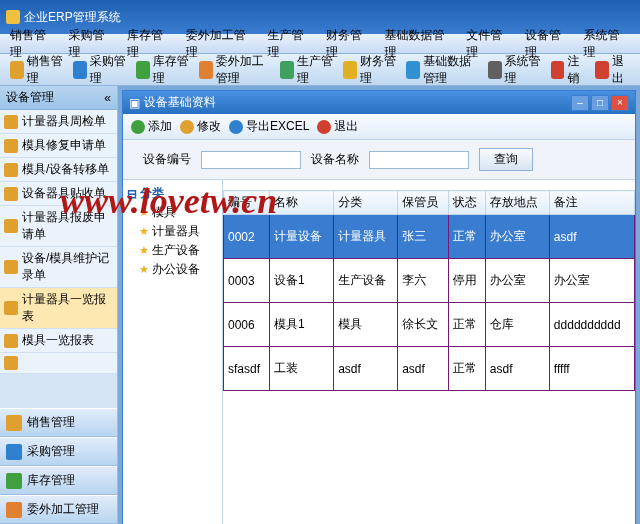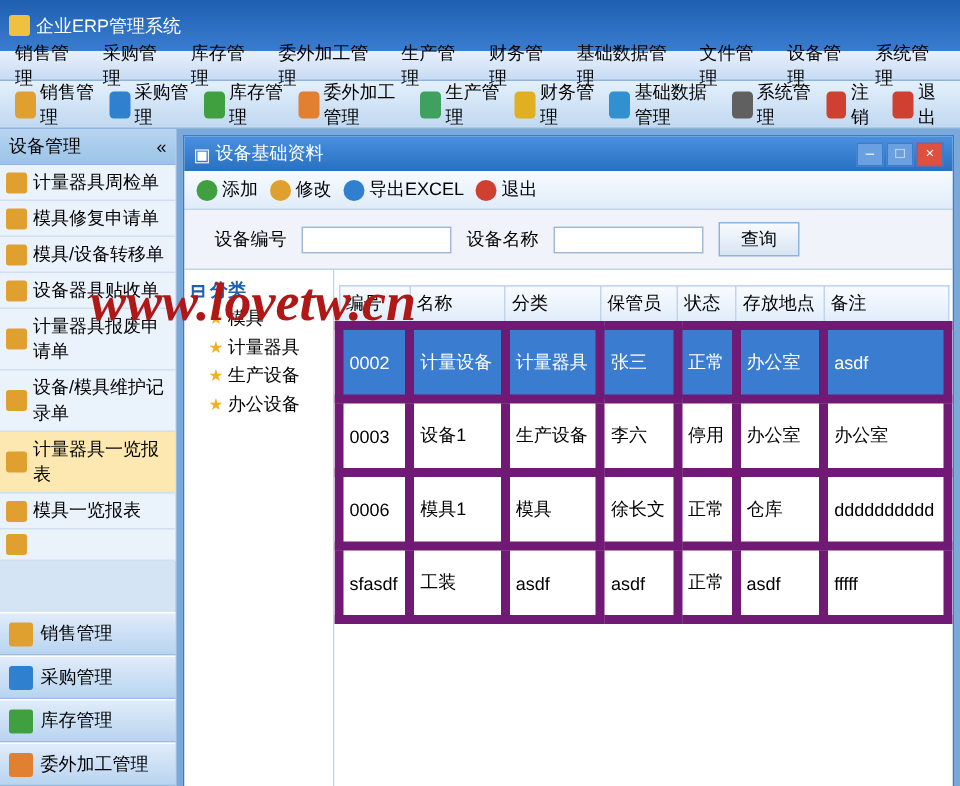--- a/index.html
+++ b/index.html
@@ -35,21 +35,21 @@
 .search-row button { padding: 2px 14px; background: linear-gradient(#f8fbff, #d8e4f0); border: 1px solid #8fb4dc; cursor: pointer; }
 .split { flex: 1; display: flex; }
 .tree-pane { width: 100px; background: #fff; border-right: 1px solid #c0d4ec; padding: 4px; }
 .tree-pane .tnode { display: flex; align-items: center; gap: 3px; padding: 1px 0; cursor: pointer; }
 .tree-pane .tnode.root { font-weight: bold; color: #2060b0; }
 .tree-pane .tnode .star { color: #f0b020; font-size: 11px; }
 .tree-pane .children { padding-left: 12px; }
 .grid-pane { flex: 1; background: #fff; overflow: auto; }
 table { width: 100%; border-collapse: collapse; margin-top: 10px; }
 th { background: linear-gradient(#f8fbff, #e0ecfa); border: 1px solid #c0d4ec; padding: 3px 4px; text-align: left; font-weight: normal; }
-td { border: 6px solid #701a75; padding: 13px 4px; white-space: nowrap; }
+td { border: 1px solid #701a75; padding: 13px 4px; white-space: nowrap; }
 tr.selected td { background: #3a7dd0; color: #fff; }
 .watermark { position: absolute; top: 180px; left: 60px; color: #b01818; font-family: "Times New Roman", serif; font-size: 36px; font-style: italic; font-weight: bold; pointer-events: none; z-index: 100; }
 </style>
 </head>
 <body>
 
 <div class="titlebar">
   <span class="ico"></span>
   <span>企业ERP管理系统</span>
 </div>

